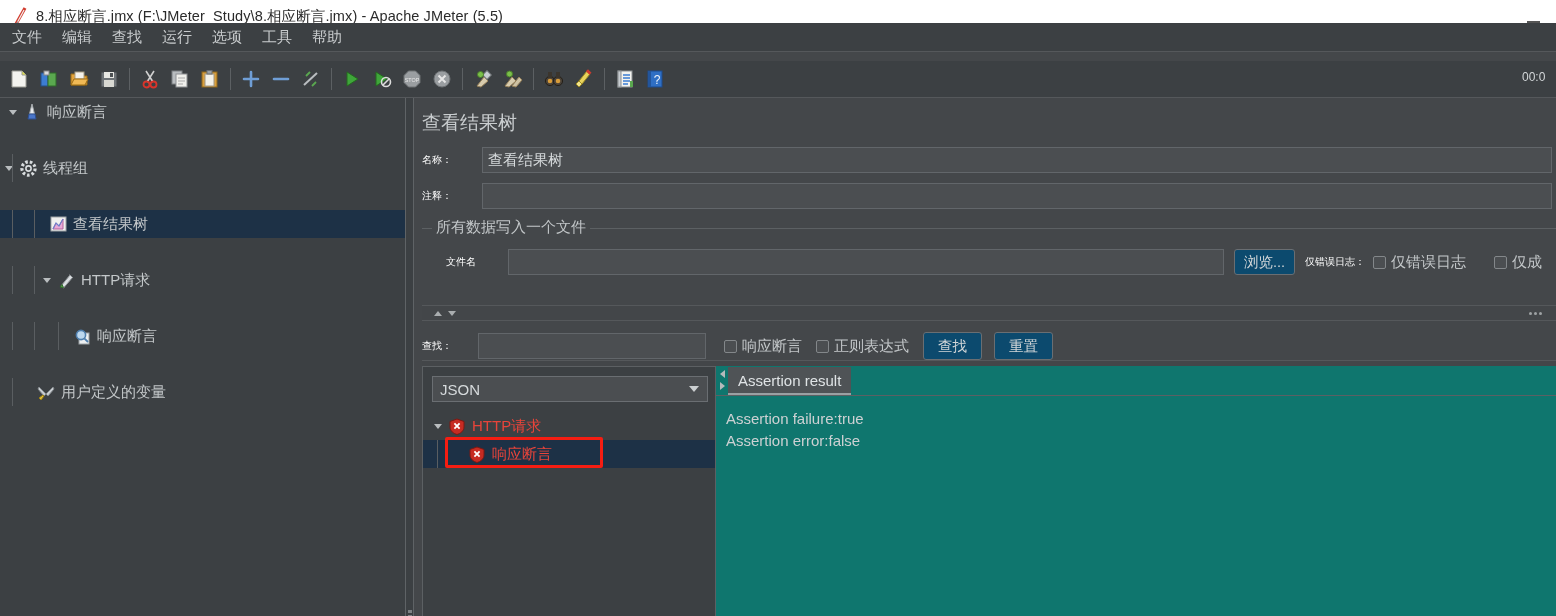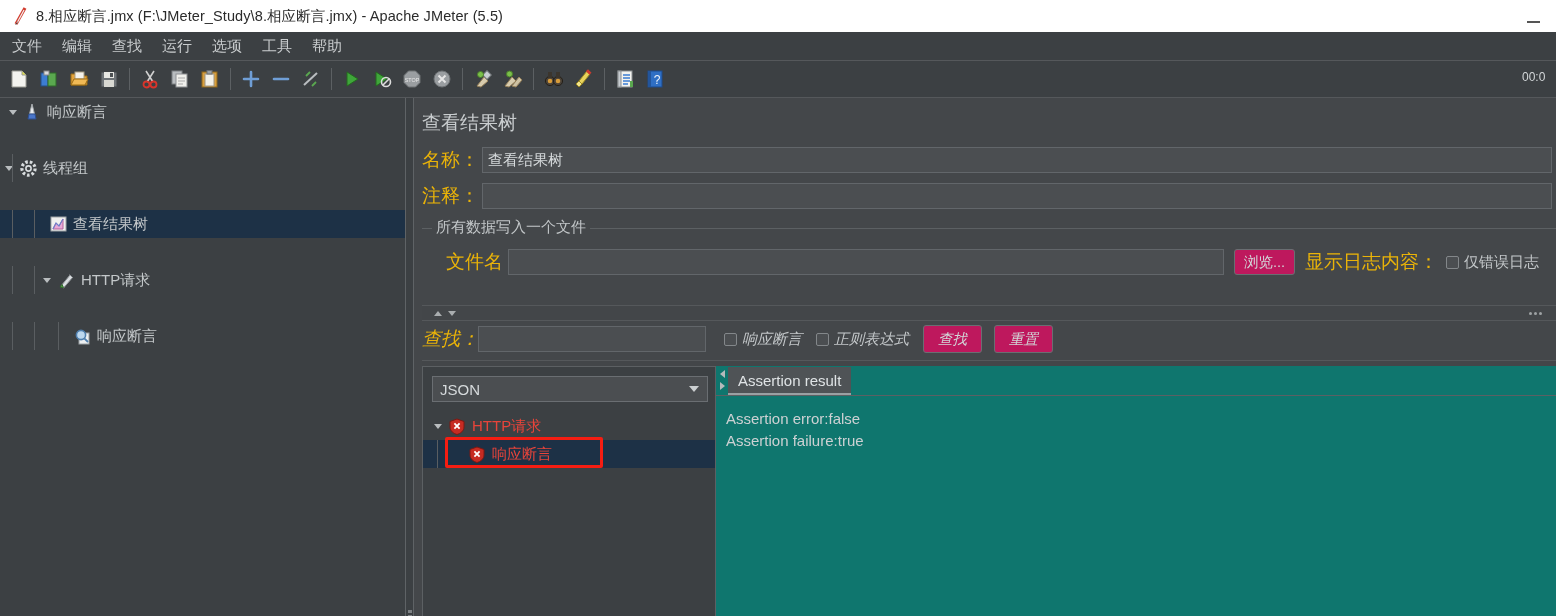--- a/index.html
+++ b/index.html
@@ -30,21 +30,21 @@
   }
   .win-btn {
     width: 46px; height: 32px; display: flex;
     align-items: center; justify-content: center;
     font-size: 14px; color: #333;
   }
   .min-glyph { display:block; width: 13px; height: 2px; background: #555; margin-top: 12px;}
 
   
   .menubar {
-    position: absolute; left: 0; top: 32px; width: 1556px; height: 29px;
+    position: absolute; left: 0; top: 23px; width: 1556px; height: 29px;
     background: #3c4043; display: flex; align-items: center;
     border-bottom: 1px solid #55585b;
   }
   .menu-item {
     font-size: 15px; color: #c8cbcd; padding: 3px 10px;
     white-space: nowrap; cursor: default;
   }
   .menu-item:first-child { margin-left: 2px; }
 
   
@@ -109,39 +109,39 @@
   
   .content {
     position: absolute; left: 414px; top: 98px; width: 1142px; height: 518px;
     background: #44474a;
   }
   .panel-title {
     position: absolute; left: 8px; top: 12px;
     font-size: 19px; color: #c9cdcf;
   }
   .field-row { position: absolute; display: flex; align-items: center; }
-  .fld-label { font-size: 19px; color: #eab308; white-space: nowrap; }
+  .fld-label { font-size: 10px; color: #ffffff; white-space: nowrap; }
   .txtfield {
     background: #4b4e51; border: 1px solid #62666a;
     height: 26px; font-size: 15px; color: #d6dadc;
     padding: 0 5px; display: flex; align-items: center;
     font-family: "Liberation Sans", sans-serif;
   }
 
   .group-box {
     position: absolute; left: 8px; top: 218px; width: 1134px; height: 60px;
     border-top: 1px solid #5c6063;
   }
   .group-legend {
     position: absolute; left: 10px; top: -11px; background: #44474a;
     padding: 0 4px; font-size: 15px; color: #c3c7c9; white-space: nowrap;
   }
 
   .btn {
-    background: #be185d; border: 1px solid #6a6e72; border-radius: 3px;
+    background: #0c4a6e; border: 1px solid #6a6e72; border-radius: 3px;
     font-size: 14.5px; color: #d2d6d8; height: 26px;
     display: flex; align-items: center; justify-content: center;
     padding: 0 9px; white-space: nowrap; cursor: default;
   }
 
   .cbx-wrap { display: flex; align-items: center; white-space: nowrap; }
   .cbx {
     width: 13px; height: 13px; border: 1px solid #83878a;
     background: #4b4e51; border-radius: 2px; margin-right: 5px; flex: 0 0 auto;
   }
@@ -489,20 +489,31 @@
       <span class="tree-icn">
         <svg width="17" height="17" viewBox="0 0 17 17">
           <rect x="5" y="5" width="10" height="11" fill="#eceff1" stroke="#9aa0a4"></rect>
           <circle cx="7" cy="7" r="4.6" fill="#bcd8ef" stroke="#4f7fae" stroke-width="1.6"></circle>
           <path d="M10.3 10.3 L14 14" stroke="#4f7fae" stroke-width="1.8"></path>
         </svg>
       </span>
       <span>响应断言</span>
     </div>
 
+    <div class="tree-row" style="top:140px;padding-left:26px;">
+      <i class="guide" style="left:12px;"></i>
+      <span class="tree-icn" style="margin-left:10px;">
+        <svg width="18" height="17" viewBox="0 0 18 17">
+          <path d="M2 3 L9 10 L7 12 L1 5 Z" fill="#c9ced2" stroke="#82878b"></path>
+          <path d="M16 3 L9 10 L11 12 L17 5 Z" fill="#c9ced2" stroke="#82878b"></path>
+          <path d="M7 12 L4 16 L2 14 L6 11 Z" fill="#e5c23c" stroke="#9a7f14"></path>
+        </svg>
+      </span>
+      <span>用户定义的变量</span>
+    </div>
   </div>
 
   <div class="vsplit">
     <div class="grip">
       <i></i>
         <i></i>
     </div>
   </div>
 
   <div class="content">
@@ -518,21 +529,21 @@
       <span class="fld-label" style="width:60px;">注释：</span>
       <span class="txtfield" style="width:1070px;"></span>
     </div>
 
     <div class="group-box" style="top:130px; height:60px;">
       <span class="group-legend">所有数据写入一个文件</span>
       <div class="field-row" style="left:24px; top:20px;">
         <span class="fld-label" style="width:62px;">文件名</span>
         <span class="txtfield" style="width:716px;"></span>
         <span class="btn" style="margin-left:10px;">浏览...</span>
-        <span class="fld-label" style="margin-left:10px;">显示日志内容：</span>
+        <span class="fld-label" style="margin-left:10px;">仅错误日志：</span>
         <span class="cbx-wrap" style="margin-left:8px;">
           <i class="cbx"></i>
           <span class="cbx-lbl">仅错误日志</span>
         </span>
         <span class="cbx-wrap" style="margin-left:12px;padding-left:16px;">
           <i class="cbx"></i>
           <span class="cbx-lbl">仅成</span>
         </span>
       </div>
     </div>
@@ -540,21 +551,21 @@
     <div class="strip" style="left:8px; top:207px; width:1134px;">
       <i class="up-t"></i>
       <i class="dn-t"></i>
       <span class="dots">
           <i></i>
           <i></i>
           <i></i>
         </span>
     </div>
 
-    <div class="field-row" style="left:8px; top:227px;font-style:italic;">
+    <div class="field-row" style="left:8px; top:234px;">
       <span class="fld-label" style="width:56px;">查找：</span>
       <span class="txtfield" style="width:228px;"></span>
       <span class="cbx-wrap" style="margin-left:18px;">
         <i class="cbx"></i>
         <span class="cbx-lbl">响应断言</span>
       </span>
       <span class="cbx-wrap" style="margin-left:14px;">
         <i class="cbx"></i>
         <span class="cbx-lbl">正则表达式</span>
       </span>
@@ -607,21 +618,21 @@
 
     <div class="res-right">
       <div class="tabstrip">
         <div class="tabscroll">
           <i class="l-a"></i>
           <i class="r-a"></i>
         </div>
         <div class="tab">Assertion result</div>
       </div>
       <div class="assert-body">
+        <div class="assert-line">Assertion failure:true</div>
         <div class="assert-line">Assertion error:false</div>
-        <div class="assert-line">Assertion failure:true</div>
       </div>
     </div>
   </div>
 
   <div class="red-box" style="left:445px; top:437px; width:158px; height:31px;"></div>
 
 </div>
 
 </body></html>

